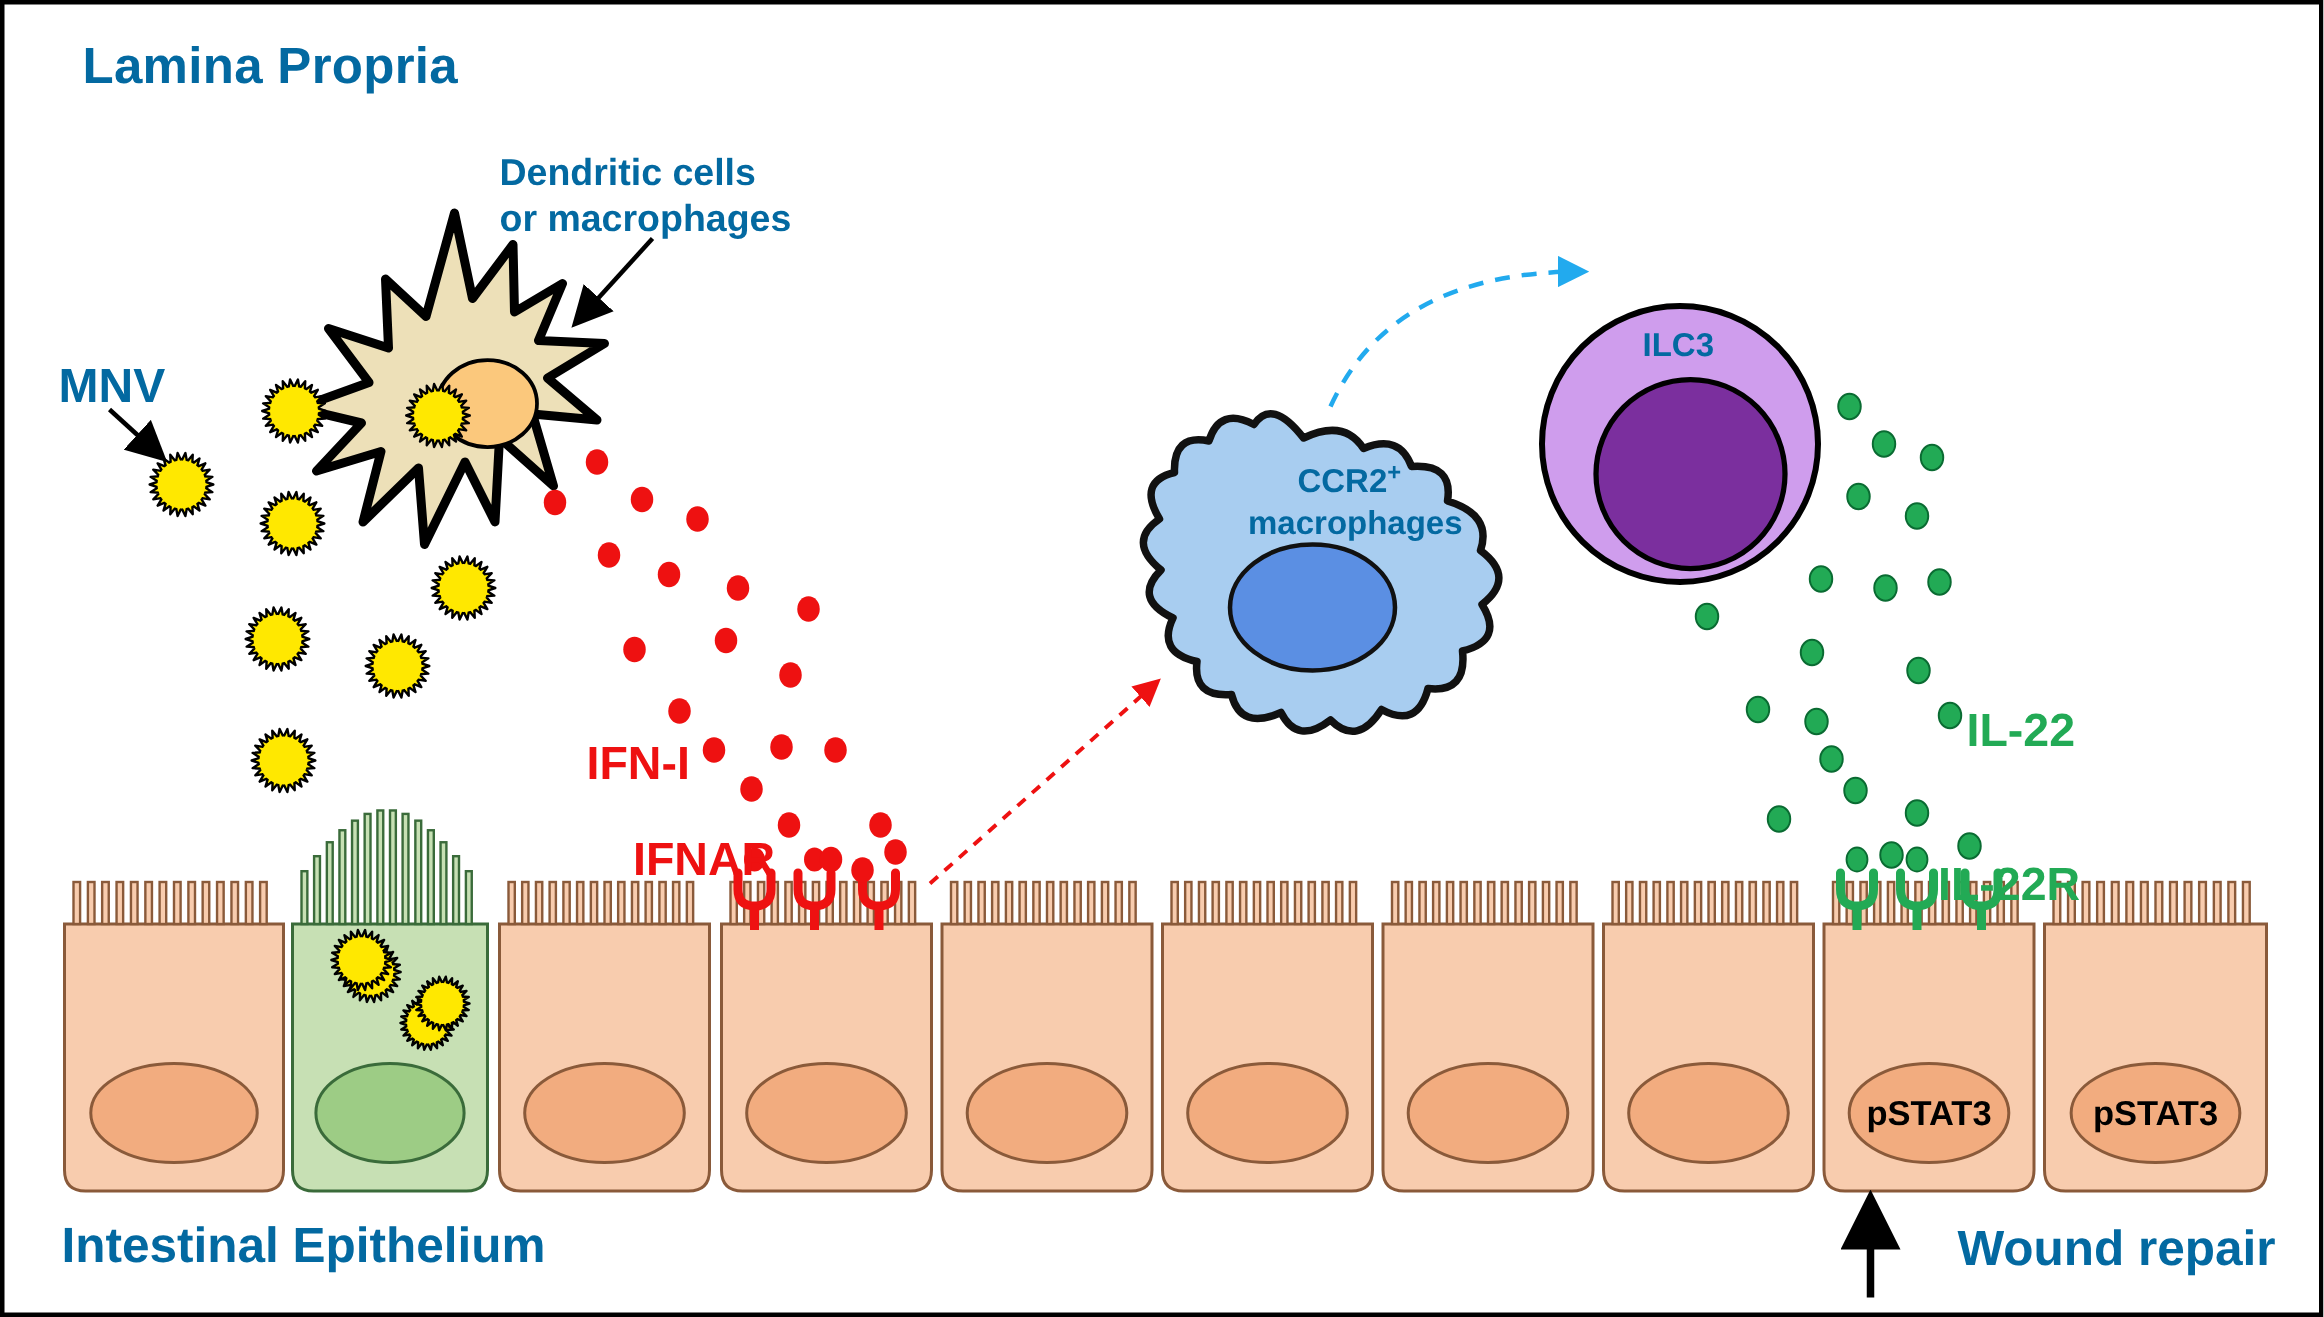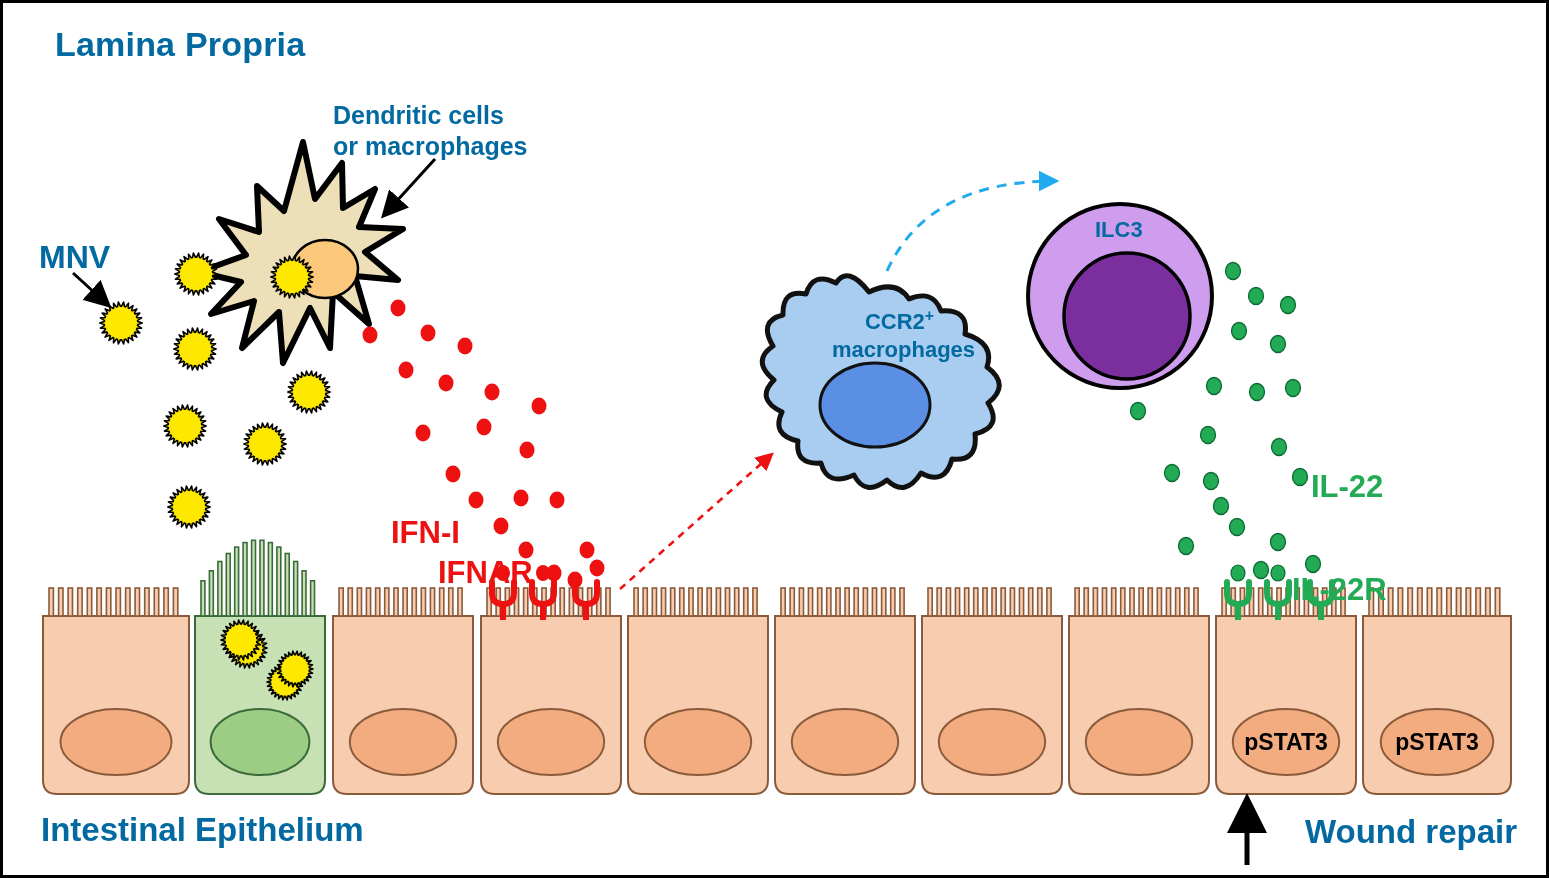--- a/index.html
+++ b/index.html
@@ -7,22 +7,22 @@
   #stage{
     position:relative;width:1549px;height:878px;background:#ffffff;
     border:3px solid #000;box-sizing:border-box;overflow:hidden;
   }
   #svgroot{position:absolute;left:0;top:0;width:1549px;height:878px;}
   .lbl{position:absolute;font-weight:bold;color:#0369a1;white-space:nowrap;}
   #lamina-propria-label{left:52px;top:22px;font-size:34px;letter-spacing:.2px;}
   #intestinal-epithelium-label{left:38px;top:808px;font-size:33px;}
   #dendritic-label{left:330px;top:97px;font-size:25px;line-height:1.22;text-align:left;}
   #mnv-label{left:36px;top:236px;font-size:32px;}
-  #ifn1-label{left:388px;top:488px;font-size:31px;color:#ee1111;margin-top:24px;}
-  #ifnar-label{left:419px;top:552px;font-size:31px;color:#ee1111;margin-left:16px;}
+  #ifn1-label{left:388px;top:488px;font-size:31px;color:#ee1111;}
+  #ifnar-label{left:419px;top:552px;font-size:31px;color:#ee1111;}
   #il22-label{left:1308px;top:466px;font-size:31px;color:#22aa55;}
   #il22r-label{left:1289px;top:539px;font-size:31px;color:#22aa55;margin-top:30px;}
   #wound-repair-label{left:1262px;top:810px;font-size:33px;margin-left:40px;}
   #ccr2-label{left:829px;top:303px;font-size:22px;line-height:1.25;text-align:center;width:135px;}
   #ilc3-label{left:1092px;top:214px;font-size:22px;}
   .sup{font-size:0.72em;vertical-align:super;}
   .pstat{font-size:23px;font-weight:bold;fill:#000;}
 </style>
 </head>
 <body>

